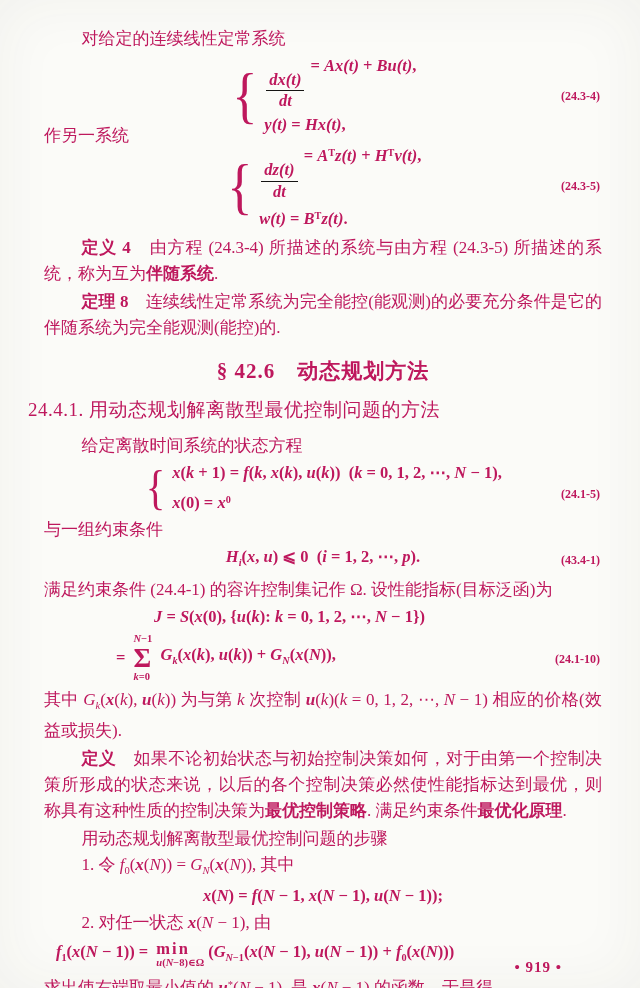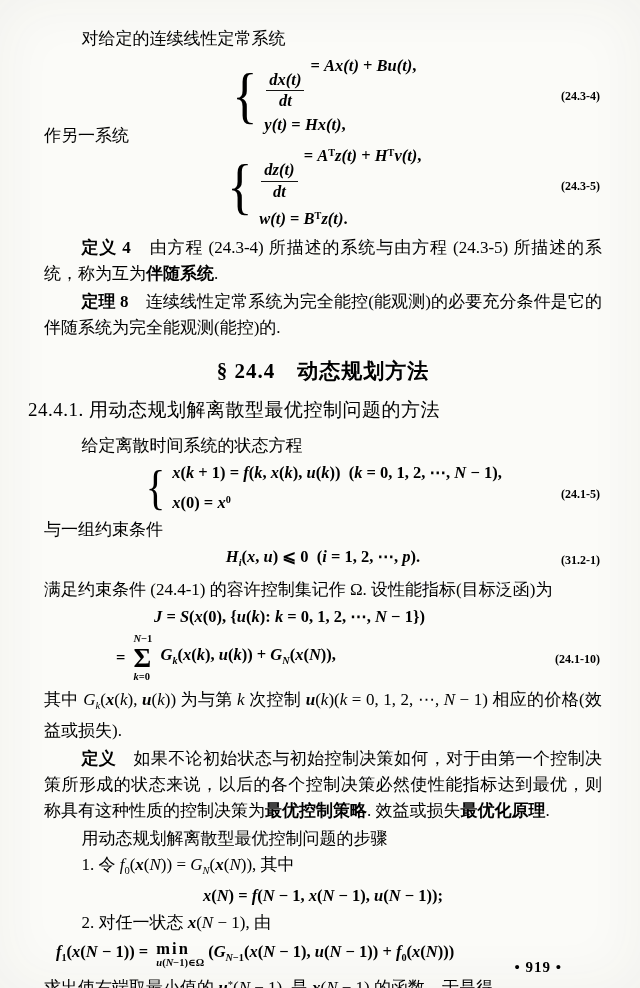--- a/index.html
+++ b/index.html
@@ -3,21 +3,21 @@
 <meta charset="utf-8">
 <style>
   html,body{margin:0;padding:0;background:#fbfbf8;}
   .page{
     position:relative;
     width:640px;height:988px;
     box-sizing:border-box;
     overflow:hidden;
     background:#fbfbf8;
     box-shadow:inset 0 0 60px rgba(60,55,40,0.05);
-    color:#000000;
+    color:#be185d;
     font-family:"Liberation Serif","DejaVu Serif",serif;
     padding:26px 38px 0 44px;
   }
   .body{
     font-size:17px;line-height:26px;margin:0;
     text-align:justify;
   }
   .indent{text-indent:2.2em;}
   .runs{white-space:pre-wrap;}
   .run-p{}
@@ -98,77 +98,77 @@
         <div class="eq-line"><span class="runs"><span class="run-bi">w</span><span class="run-i">(t)</span><span class="run-p"> = </span><span class="run-i">B</span><span class="run-sup">T</span><span class="run-bi">z</span><span class="run-i">(t)</span><span class="run-p">.</span></span></div>
       </div>
     </div>
     <span class="eq-label">(24.3-5)</span>
   </div>
 
   <p class="body indent mt4"><span class="runs"><span class="run-b">定义 4</span><span class="run-p">　由方程 (24.3-4) 所描述的系统与由方程 (24.3-5) 所描述的系统，称为互为</span><span class="run-b">伴随系统</span><span class="run-p">.</span></span></p>
 
   <p class="body indent mt2"><span class="runs"><span class="run-b">定理 8</span><span class="run-p">　连续线性定常系统为完全能控(能观测)的必要充分条件是它的伴随系统为完全能观测(能控)的.</span></span></p>
 
-  <h2 class="section-title">§ 24.4　动态规划方法</h2>
+  <h2 class="section-title">§ 42.6　动态规划方法</h2>
 
   <h3 class="subsection-title">24.4.1. 用动态规划解离散型最优控制问题的方法</h3>
 
   <p class="body indent"><span class="runs"><span class="run-p">给定离散时间系统的状态方程</span></span></p>
 
   <div class="eq-row mt2">
     <div class="eq-main">
       <span class="brace brace-mid">{</span>
       <div class="eq-lines">
         <div class="eq-line"><span class="runs"><span class="run-bi">x</span><span class="run-p">(</span><span class="run-i">k</span><span class="run-p"> + 1) = </span><span class="run-i">f</span><span class="run-p">(</span><span class="run-i">k</span><span class="run-p">, </span><span class="run-bi">x</span><span class="run-p">(</span><span class="run-i">k</span><span class="run-p">), </span><span class="run-bi">u</span><span class="run-p">(</span><span class="run-i">k</span><span class="run-p">))  (</span><span class="run-i">k</span><span class="run-p"> = 0, 1, 2, ⋯, </span><span class="run-i">N</span><span class="run-p"> − 1),</span></span></div>
         <div class="eq-line"><span class="runs"><span class="run-bi">x</span><span class="run-p">(0) = </span><span class="run-bi">x</span><span class="run-sup">0</span></span></div>
       </div>
     </div>
     <span class="eq-label" style="top:62%;">(24.1-5)</span>
   </div>
 
   <p class="body mt2"><span class="runs"><span class="run-p">与一组约束条件</span></span></p>
 
   <div class="eq-row mt2">
     <div class="eq-line"><span class="runs"><span class="run-i">H</span><span class="run-subi">i</span><span class="run-p">(</span><span class="run-bi">x</span><span class="run-p">, </span><span class="run-bi">u</span><span class="run-p">) ⩽ 0  (</span><span class="run-i">i</span><span class="run-p"> = 1, 2, ⋯, </span><span class="run-i">p</span><span class="run-p">).</span></span></div>
-    <span class="eq-label">(31.2-1)</span>
+    <span class="eq-label">(43.4-1)</span>
   </div>
 
   <p class="body mt2"><span class="runs"><span class="run-p">满足约束条件 (24.4-1) 的容许控制集记作 Ω. 设性能指标(目标泛函)为</span></span></p>
 
   <div style="position:relative;">
     <div class="eq-line eq-indent1 mt2"><span class="runs"><span class="run-i">J</span><span class="run-p"> = </span><span class="run-i">S</span><span class="run-p">(</span><span class="run-bi">x</span><span class="run-p">(0), {</span><span class="run-bi">u</span><span class="run-p">(</span><span class="run-i">k</span><span class="run-p">): </span><span class="run-i">k</span><span class="run-p"> = 0, 1, 2, ⋯, </span><span class="run-i">N</span><span class="run-p"> − 1})</span></span></div>
     <div class="eq-line eq-indent2 mt4">
       <span class="runs"><span class="run-p">= </span></span>
       <span class="bigop">
         <span class="lim runs"><span class="run-i">N</span><span class="run-p">−1</span></span>
         <span class="op">Σ</span>
         <span class="lim runs"><span class="run-i">k</span><span class="run-p">=0</span></span>
       </span>
       <span class="runs"><span class="run-p"> </span><span class="run-i">G</span><span class="run-subi">k</span><span class="run-p">(</span><span class="run-bi">x</span><span class="run-p">(</span><span class="run-i">k</span><span class="run-p">), </span><span class="run-bi">u</span><span class="run-p">(</span><span class="run-i">k</span><span class="run-p">)) + </span><span class="run-i">G</span><span class="run-subi">N</span><span class="run-p">(</span><span class="run-bi">x</span><span class="run-p">(</span><span class="run-i">N</span><span class="run-p">)),</span></span>
     </div>
     <span class="eq-label" style="top:auto;bottom:16px;transform:none;">(24.1-10)</span>
   </div>
 
   <p class="body mt4"><span class="runs"><span class="run-p">其中 </span><span class="run-i">G</span><span class="run-subi">k</span><span class="run-p">(</span><span class="run-bi">x</span><span class="run-p">(</span><span class="run-i">k</span><span class="run-p">), </span><span class="run-bi">u</span><span class="run-p">(</span><span class="run-i">k</span><span class="run-p">)) 为与第 </span><span class="run-i">k</span><span class="run-p"> 次控制 </span><span class="run-bi">u</span><span class="run-p">(</span><span class="run-i">k</span><span class="run-p">)(</span><span class="run-i">k</span><span class="run-p"> = 0, 1, 2, ⋯, </span><span class="run-i">N</span><span class="run-p"> − 1) 相应的价格(效益或损失).</span></span></p>
 
-  <p class="body indent mt2"><span class="runs"><span class="run-b">定义</span><span class="run-p">　如果不论初始状态与初始控制决策如何，对于由第一个控制决策所形成的状态来说，以后的各个控制决策必然使性能指标达到最优，则称具有这种性质的控制决策为</span><span class="run-b">最优控制策略</span><span class="run-p">. 效益或损失</span><span class="run-b">最优化原理</span><span class="run-p">.</span></span></p>
+  <p class="body indent mt2"><span class="runs"><span class="run-b">定义</span><span class="run-p">　如果不论初始状态与初始控制决策如何，对于由第一个控制决策所形成的状态来说，以后的各个控制决策必然使性能指标达到最优，则称具有这种性质的控制决策为</span><span class="run-b">最优控制策略</span><span class="run-p">. 满足约束条件</span><span class="run-b">最优化原理</span><span class="run-p">.</span></span></p>
 
   <p class="body indent mt2"><span class="runs"><span class="run-p">用动态规划解离散型最优控制问题的步骤</span></span></p>
 
   <p class="body indent"><span class="runs"><span class="run-p">1. 令 </span><span class="run-i">f</span><span class="run-sub">0</span><span class="run-p">(</span><span class="run-bi">x</span><span class="run-p">(</span><span class="run-i">N</span><span class="run-p">)) = </span><span class="run-i">G</span><span class="run-subi">N</span><span class="run-p">(</span><span class="run-bi">x</span><span class="run-p">(</span><span class="run-i">N</span><span class="run-p">)), 其中</span></span></p>
 
   <div class="eq-line eq-center"><span class="runs"><span class="run-bi">x</span><span class="run-p">(</span><span class="run-i">N</span><span class="run-p">) = </span><span class="run-i">f</span><span class="run-p">(</span><span class="run-i">N</span><span class="run-p"> − 1, </span><span class="run-bi">x</span><span class="run-p">(</span><span class="run-i">N</span><span class="run-p"> − 1), </span><span class="run-bi">u</span><span class="run-p">(</span><span class="run-i">N</span><span class="run-p"> − 1));</span></span></div>
 
   <p class="body indent mt2"><span class="runs"><span class="run-p">2. 对任一状态 </span><span class="run-bi">x</span><span class="run-p">(</span><span class="run-i">N</span><span class="run-p"> − 1), 由</span></span></p>
 
   <div class="eq-line mineq">
     <span class="runs"><span class="run-i">f</span><span class="run-sub">1</span><span class="run-p">(</span><span class="run-bi">x</span><span class="run-p">(</span><span class="run-i">N</span><span class="run-p"> − 1)) = </span></span>
     <span class="bigop">
       <span class="op-min">min</span>
-      <span class="lim runs"><span class="run-bi">u</span><span class="run-p">(</span><span class="run-i">N</span><span class="run-p">−1)∈Ω</span></span>
+      <span class="lim runs"><span class="run-bi">u</span><span class="run-p">(</span><span class="run-i">N</span><span class="run-p">−8)∈Ω</span></span>
     </span>
     <span class="runs"><span class="run-p">(</span><span class="run-i">G</span><span class="run-subi">N</span><span class="run-sub">−1</span><span class="run-p">(</span><span class="run-bi">x</span><span class="run-p">(</span><span class="run-i">N</span><span class="run-p"> − 1), </span><span class="run-bi">u</span><span class="run-p">(</span><span class="run-i">N</span><span class="run-p"> − 1)) + </span><span class="run-i">f</span><span class="run-sub">0</span><span class="run-p">(</span><span class="run-bi">x</span><span class="run-p">(</span><span class="run-i">N</span><span class="run-p">)))</span></span>
   </div>
 
   <p class="body mt2"><span class="runs"><span class="run-p">求出使右端取最小值的 </span><span class="run-bi">u</span><span class="run-sup">*</span><span class="run-p">(</span><span class="run-i">N</span><span class="run-p"> − 1), 是 </span><span class="run-bi">x</span><span class="run-p">(</span><span class="run-i">N</span><span class="run-p"> − 1) 的函数，于是得</span></span></p>
 
   <div class="page-number">• 919 •</div>
 
 </div>
 

